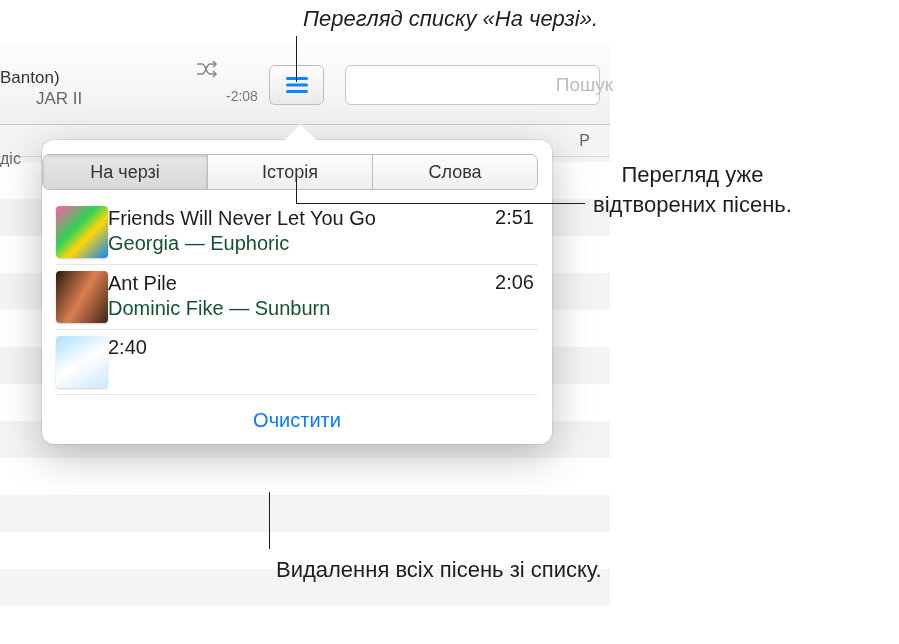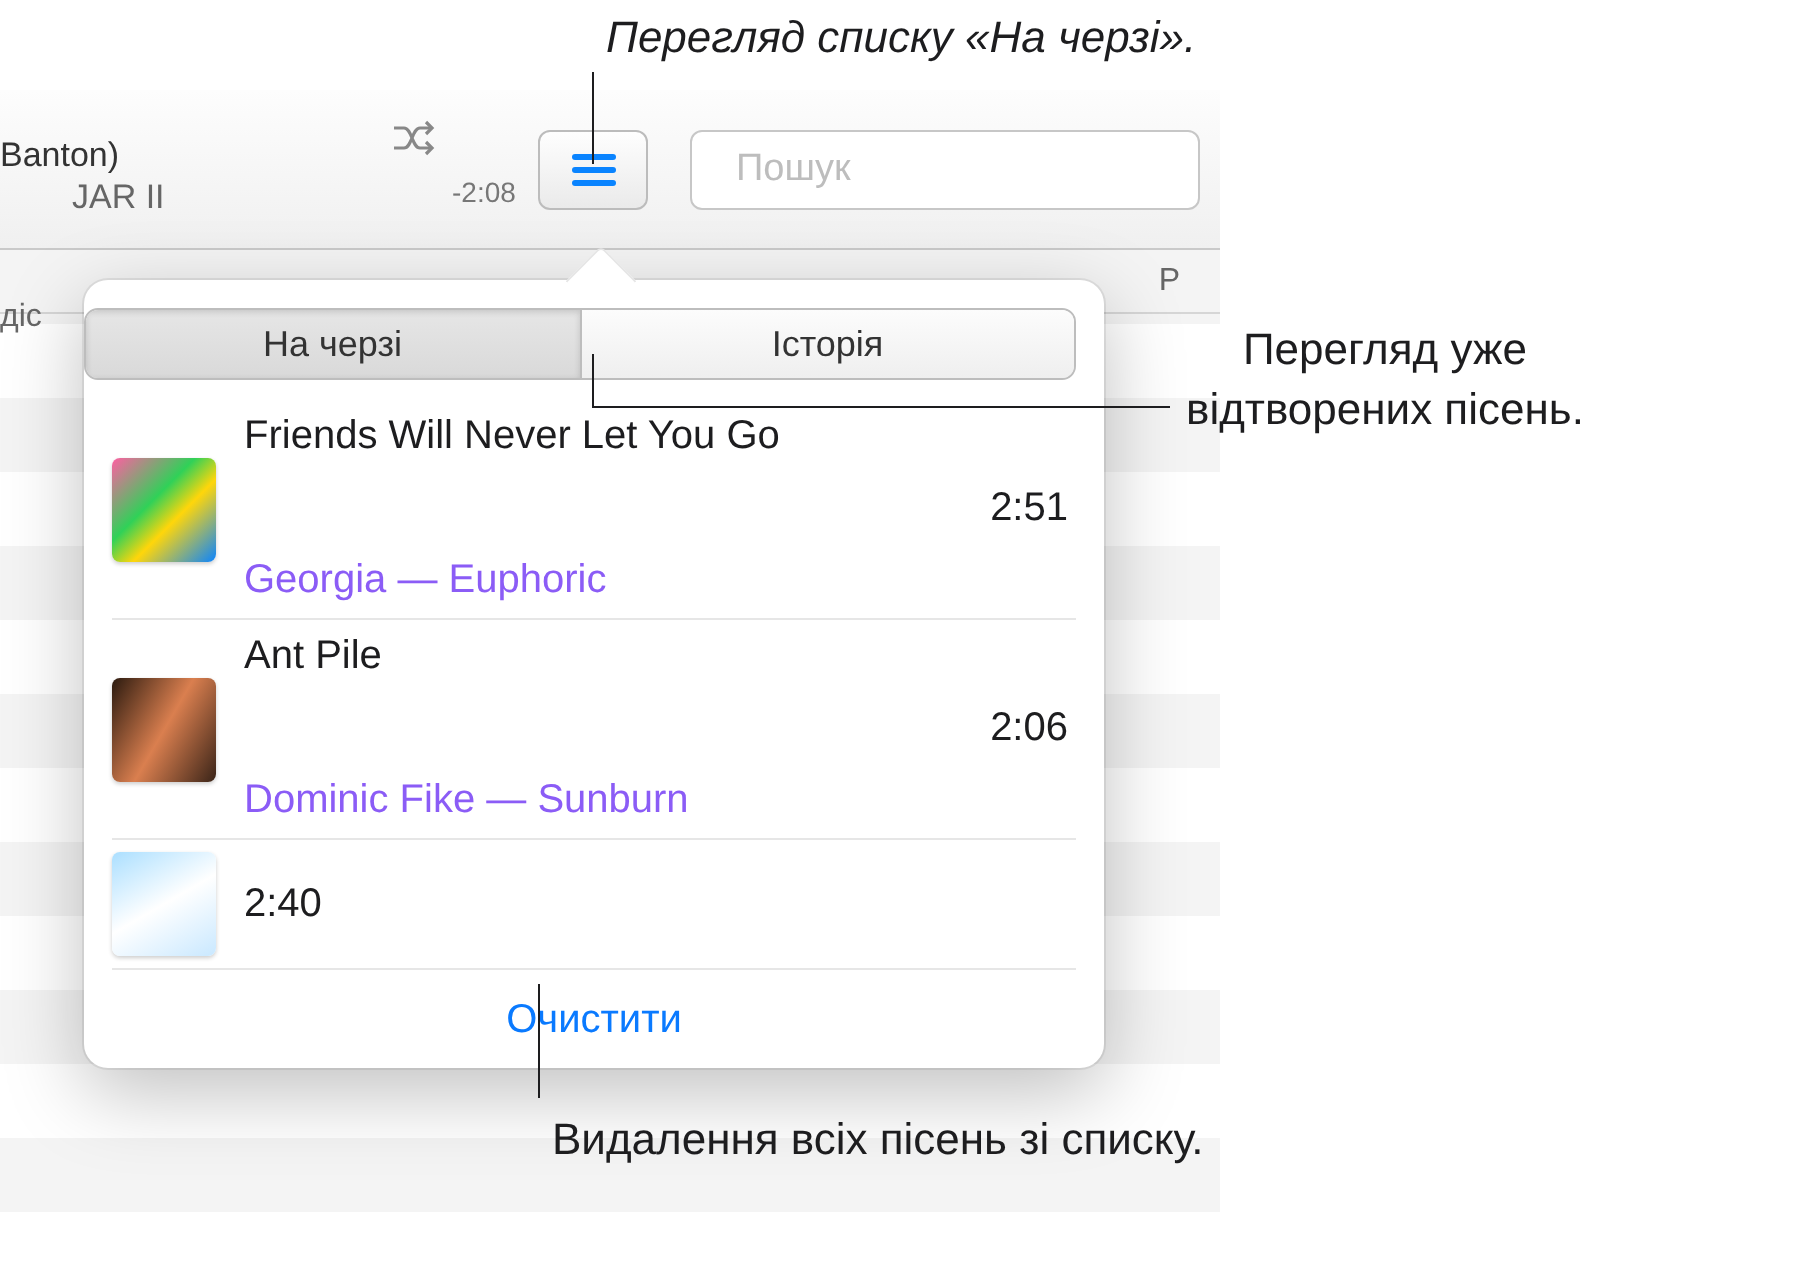--- a/index.html
+++ b/index.html
@@ -95,20 +95,21 @@
       font-size: 19px;
       gap: 6px;
     }
     .search-wrap input {
       border: none;
       outline: none;
       font-size: 19px;
       flex: 1;
       background: transparent;
       color: #1d4ed8;
+      text-align: right;
     }
     .search-wrap input::placeholder { color: #bdbdbd; }
     .subheader {
       position: absolute;
       left: 0;
       top: 125px;
       width: 610px;
       height: 32px;
       border-bottom: 1px solid #d6d6d6;
       display: flex;
@@ -172,22 +173,21 @@
     .seg-item:last-child { border-right: none; }
     .seg-item.active {
       background: linear-gradient(#e6e6e6, #d9d9d9);
       box-shadow: inset 0 1px 3px rgba(0,0,0,0.15);
     }
     .song-list {
       padding: 0 14px;
     }
     .song-row {
       display: flex;
-      align-items: center;
-      gap: 14px;
+      align-items: flex-start;
       padding: 6px 0;
       border-bottom: 1px solid #e6e6e6;
     }
     .song-row:last-of-type { border-bottom: 1px solid #e6e6e6; }
     .art {
       width: 52px;
       height: 52px;
       border-radius: 4px;
       flex: 0 0 auto;
       box-shadow: 0 1px 2px rgba(0,0,0,0.2);
@@ -199,26 +199,25 @@
     .song-title {
       font-size: 20px;
       color: #1d1d1f;
       line-height: 1.25;
       white-space: nowrap;
       overflow: hidden;
       text-overflow: ellipsis;
     }
     .song-artist {
       font-size: 20px;
-      color: #8b5cf6;
+      color: #14532d;
       line-height: 1.25;
       white-space: nowrap;
       overflow: hidden;
       text-overflow: ellipsis;
-      margin-top: 47px;
     }
     .song-dur {
       flex: 0 0 auto;
       font-size: 20px;
       color: #1d1d1f;
       padding-right: 4px;
     }
     .clear-link {
       display: block;
       text-align: center;
@@ -302,20 +301,21 @@
 
 <div class="subheader">
   <div class="col1">діс</div>
   <div class="col2">Р</div>
 </div>
 
 <div class="popover">
   <div class="seg">
     <div class="seg-item active">На черзі</div>
     <div class="seg-item">Історія</div>
+    <div class="seg-item">Слова</div>
   </div>
 
   <div class="song-list">
     <div class="song-row">
       <div class="art a1"></div>
       <div class="song-meta">
         <div class="song-title">Friends Will Never Let You Go</div>
         <div class="song-artist">Georgia — Euphoric</div>
       </div>
       <div class="song-dur">2:51</div>

